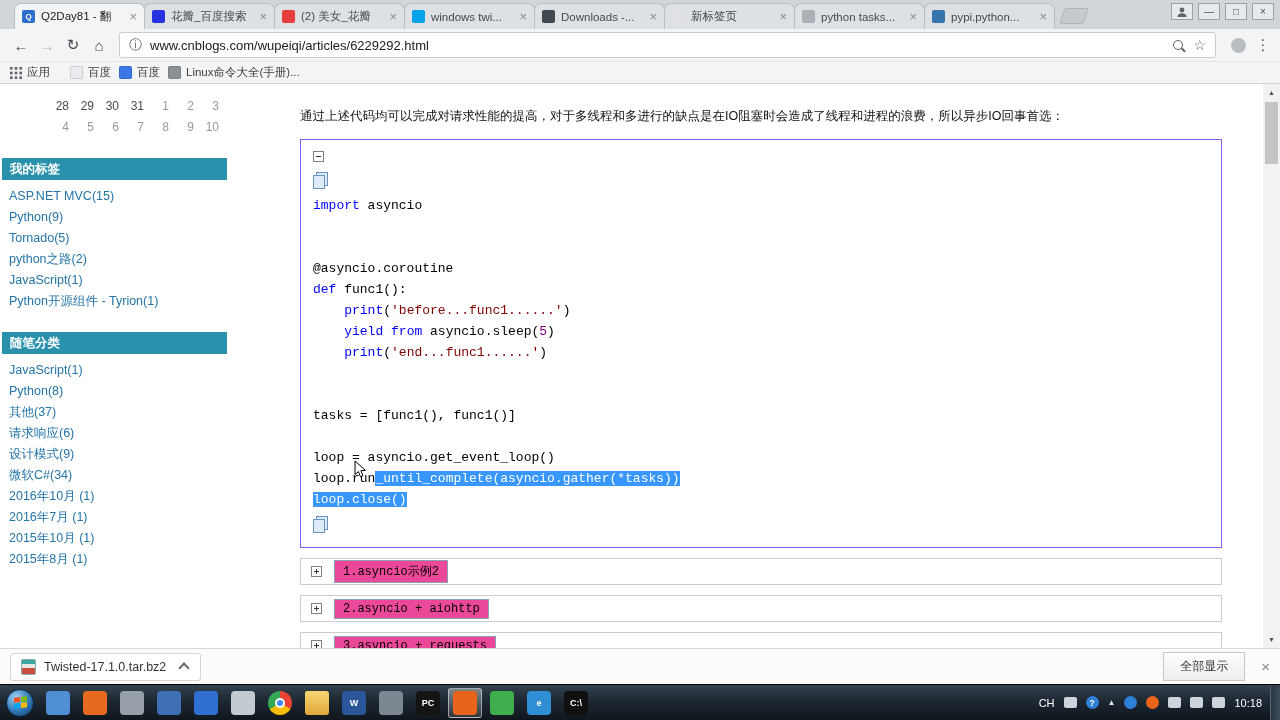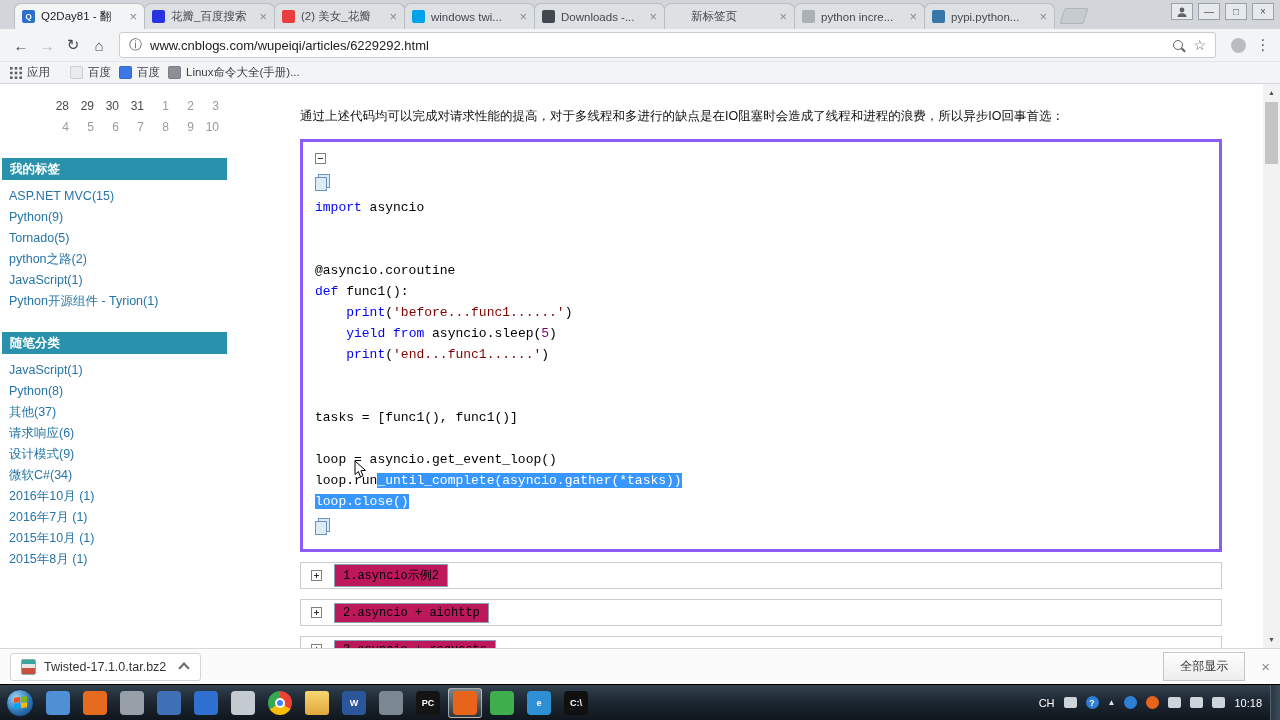--- a/index.html
+++ b/index.html
@@ -48,37 +48,37 @@
   .cal-row{display:flex;}
   .cal-cell{width:25px;text-align:right;font-size:12px;color:#4a4a4a;line-height:21px;}
   .cal-cell.muted{color:#9a9a9a;}
   .sb-wrap{margin:2px 0 0 2px;width:225px;}
   .sb-header{background:var(--hdr);color:#fff;font-weight:bold;font-size:12.5px;height:22px;line-height:22px;padding-left:8px;margin:20px 0 6px 0;}
   .sb-link{display:block;color:var(--link);font-size:12.5px;line-height:21px;padding-left:7px;text-decoration:none;}
 
   
   .main{position:absolute;left:300px;top:0;width:922px;height:100%;}
   .intro{font-size:12.5px;color:#111;margin-top:24px;line-height:17px;}
-  .codebox{margin-top:14px;border:3px solid #8b5cf6;background:#fff;padding:8px 12px;}
+  .codebox{margin-top:14px;border:1px solid #8b5cf6;background:#fff;padding:8px 12px;}
   .toggle{width:11px;height:11px;border:1px solid #808080;background:#fff;position:relative;display:inline-block;flex:0 0 auto;}
   .toggle::before{content:'';position:absolute;left:2px;right:2px;top:4px;height:1px;background:#333;}
   .toggle.plus::after{content:'';position:absolute;top:2px;bottom:2px;left:4px;width:1px;background:#333;}
   .copy-icon{width:15px;height:17px;position:relative;display:block;margin:6px 0;}
   .copy-icon::before,.copy-icon::after{content:'';position:absolute;width:10px;height:12px;background:#dcebf7;border:1px solid #6b93c0;}
   .copy-icon::after{left:0;bottom:0;}
   .copy-icon::before{right:0;top:0;}
   .code{margin-top:4px;}
   .code-line{font-family:"Liberation Mono","DejaVu Sans Mono",monospace;font-size:13px;line-height:21px;white-space:pre;color:#000;}
   .tok-k{color:var(--kw);}
   .tok-p{color:#000;}
   .tok-s{color:var(--str);}
   .tok-n{color:#800080;}
   .tok-sel{background:var(--sel);color:#fff;}
   .collapsed-row{border:1px solid #ccc;height:27px;display:flex;align-items:center;padding:0 10px;gap:12px;margin-top:10px;background:#fff;}
-  .collapsed-label{border:1px solid #8aa0b4;padding:2px 8px;font-family:"Liberation Mono","DejaVu Sans Mono",monospace;font-size:12px;color:#000;background:#be185d;}
+  .collapsed-label{border:1px solid #8aa0b4;padding:2px 8px;font-family:"Liberation Mono","DejaVu Sans Mono",monospace;font-size:12px;color:#000;background:#ec4899;}
   .cursor{position:absolute;left:54px;top:376px;z-index:5;}
 
   
   .scrollbar{position:absolute;right:0;top:0;width:17px;height:100%;background:#f2f2f2;}
   .sb-btn{height:17px;display:flex;align-items:center;justify-content:center;font-size:7px;color:#505050;}
   .sb-btn.down{position:absolute;bottom:0;left:0;right:0;}
   .sb-thumb{position:absolute;top:18px;left:2px;right:2px;height:62px;background:#c4c4c4;}
 
   
   .dlbar{position:absolute;top:648px;left:0;right:0;height:36px;background:#fbfbfb;border-top:1px solid #d8d8d8;display:flex;align-items:center;padding:0 10px;}
@@ -142,21 +142,21 @@
         <span class="tab-title">Downloads -...</span>
         <span class="tab-close">×</span>
       </div>
       <div class="tab">
         <span class="favicon" style="background: rgb(223, 225, 229);"></span>
         <span class="tab-title">新标签页</span>
         <span class="tab-close">×</span>
       </div>
       <div class="tab">
         <span class="favicon" style="background: rgb(170, 176, 182);"></span>
-        <span class="tab-title">python incre...</span>
+        <span class="tab-title">python tasks...</span>
         <span class="tab-close">×</span>
       </div>
       <div class="tab">
         <span class="favicon" style="background: rgb(55, 118, 171);"></span>
         <span class="tab-title">pypi.python...</span>
         <span class="tab-close">×</span>
       </div>
     </div>
   <div class="newtab"></div>
   <div class="win-controls">

